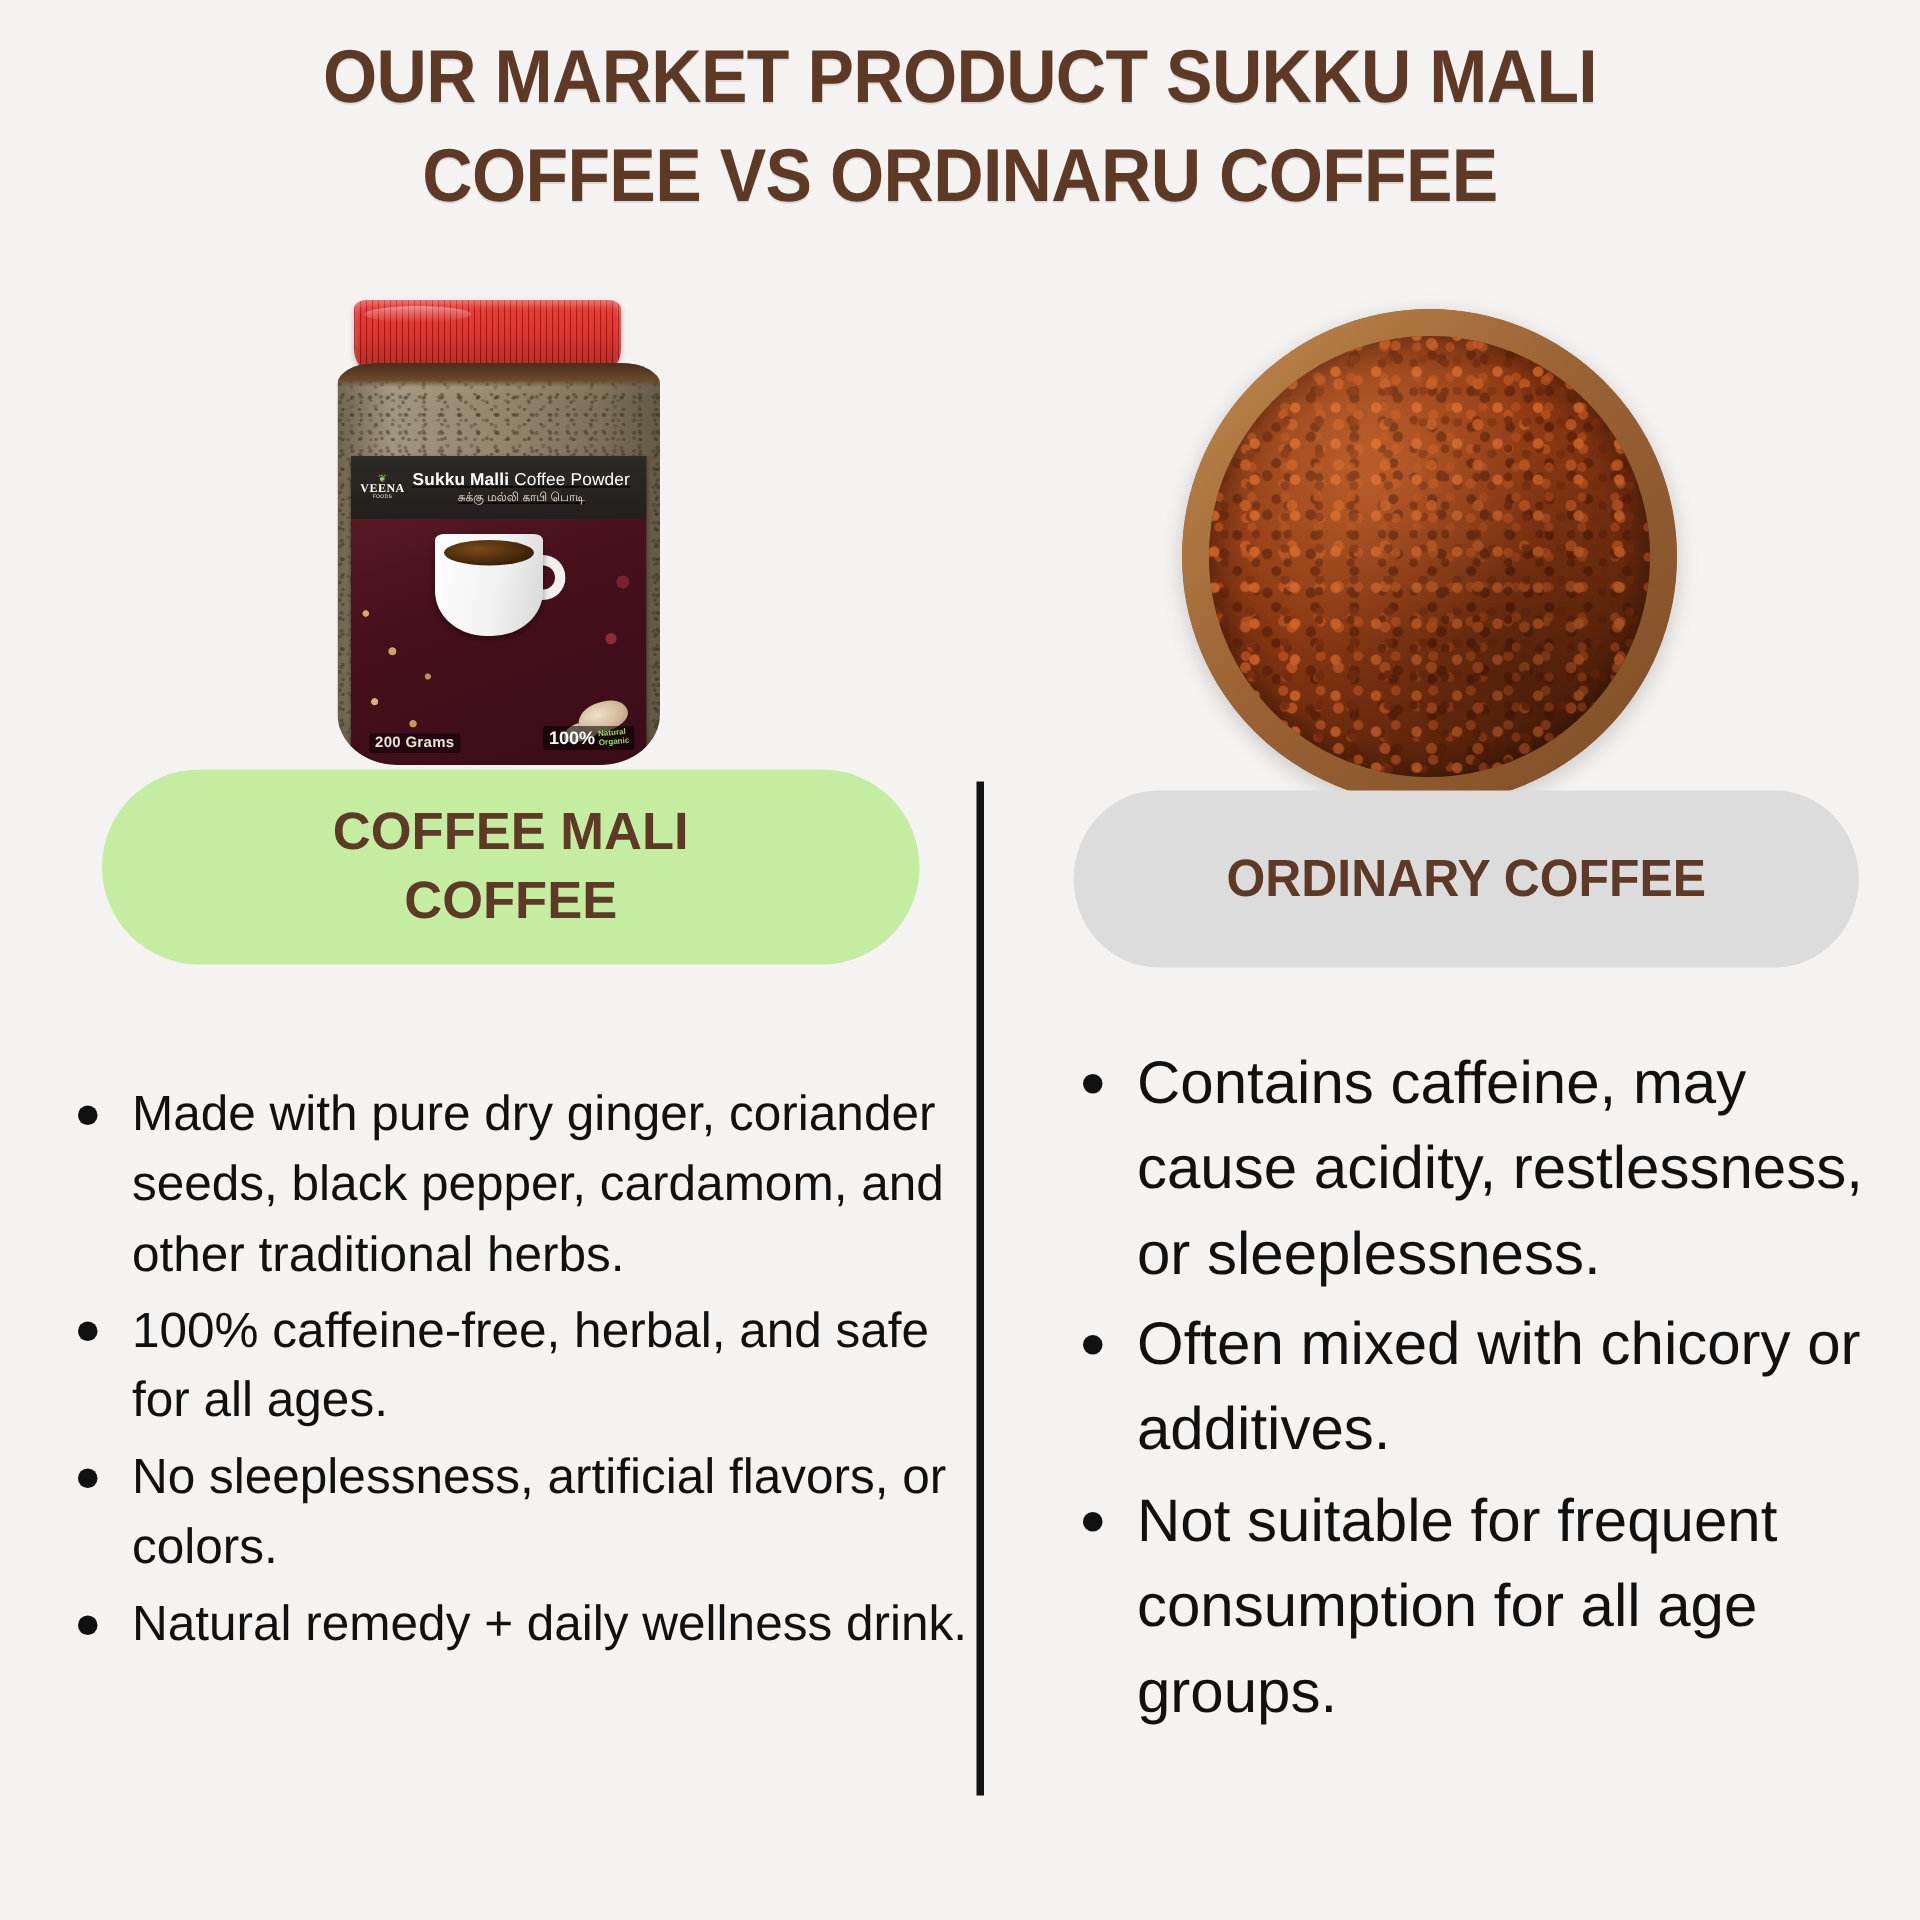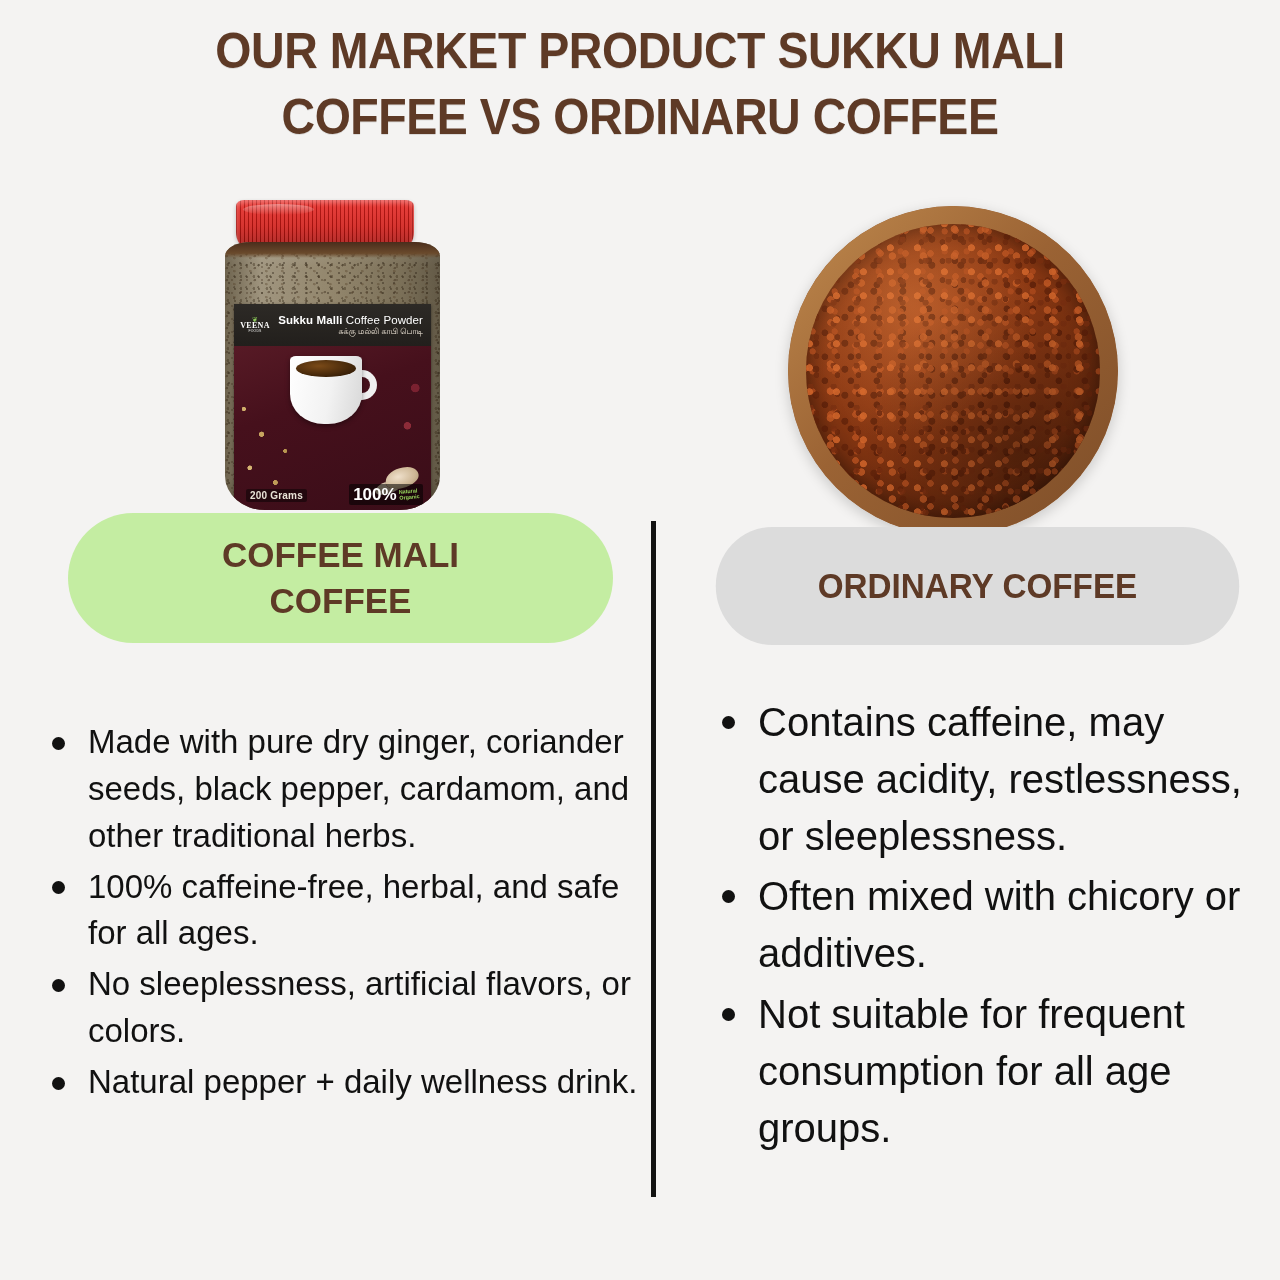--- a/index.html
+++ b/index.html
@@ -103,21 +103,21 @@
     color:#ffffff; line-height:1;
   }
   .brand-logo .leaf{
     font-size:7px; color:#8fcf5a; margin-bottom:-1px;
   }
   .brand-logo .bname{
     font-size:8px; font-weight:bold; letter-spacing:0.3px;
     font-family:"Liberation Serif", serif;
   }
   .brand-logo .bsub{ font-size:3.4px; letter-spacing:0.2px; opacity:0.9; }
-  .label-titles{ flex:1; text-align:right; padding-right:8px; }
+  .label-titles{ flex:1; text-align:center; padding-right:8px;text-decoration:underline; }
   .label-title-en{
     font-size:11.5px; color:#ffffff; font-weight:bold;
     letter-spacing:0.1px; white-space:nowrap;
   }
   .label-title-en .lt-light{ font-weight:normal; }
   .label-title-ta{
     font-size:8px; color:#efe6d8; margin-top:1px; white-space:nowrap;
   }
   .cup{
     position:absolute; left:50%; top:52px; transform:translateX(-50%);
@@ -146,21 +146,21 @@
     position:absolute; left:12px; top:5px;
     font-size:10px; font-weight:bold; color:#e8e2d6;
     background:rgba(0,0,0,0.45); padding:1px 4px; border-radius:2px;
     letter-spacing:0.2px;
   }
   .organic-badge{
     position:absolute; right:8px; top:0px;
     display:flex; align-items:center; gap:2px;
     background:rgba(0,0,0,0.55); padding:2px 4px; border-radius:2px;
   }
-  .organic-badge .pct{ font-size:17px; font-weight:bold; color:#ffffff; line-height:1; }
+  .organic-badge .pct{ font-size:12px; font-weight:bold; color:#ffffff; line-height:1; }
   .organic-badge .nat{
     font-size:5.4px; color:#9ad95f; font-weight:bold; line-height:1.15;
     transform:rotate(-5deg);
   }
   .ginger{
     position:absolute; right:12px; bottom:26px; width:34px; height:20px;
     background:radial-gradient(ellipse at 40% 40%, #efe0cb 0%, #cdb694 60%, #a08a68 100%);
     border-radius:50% 40% 55% 45%/60% 50% 50% 40%;
     transform:rotate(-14deg);
     box-shadow:-16px 6px 0 -4px rgba(222,206,180,0.95);
@@ -333,20 +333,20 @@
 <div class="pill pill-right">
   <span>ORDINARY COFFEE</span>
 </div>
 
 <div class="divider"></div>
 
 <ul class="col-list list-left">
   <li>Made with pure dry ginger, coriander seeds, black pepper, cardamom, and other traditional herbs.</li>
   <li>100% caffeine-free, herbal, and safe for all ages.</li>
   <li>No sleeplessness, artificial flavors, or colors.</li>
-  <li>Natural pepper + daily wellness drink.</li>
+  <li>Natural remedy + daily wellness drink.</li>
 </ul>
 
 <ul class="col-list list-right">
   <li>Contains caffeine, may cause acidity, restlessness, or sleeplessness.</li>
   <li>Often mixed with chicory or additives.</li>
   <li>Not suitable for frequent consumption for all age groups.</li>
 </ul>
 
 </body></html>

